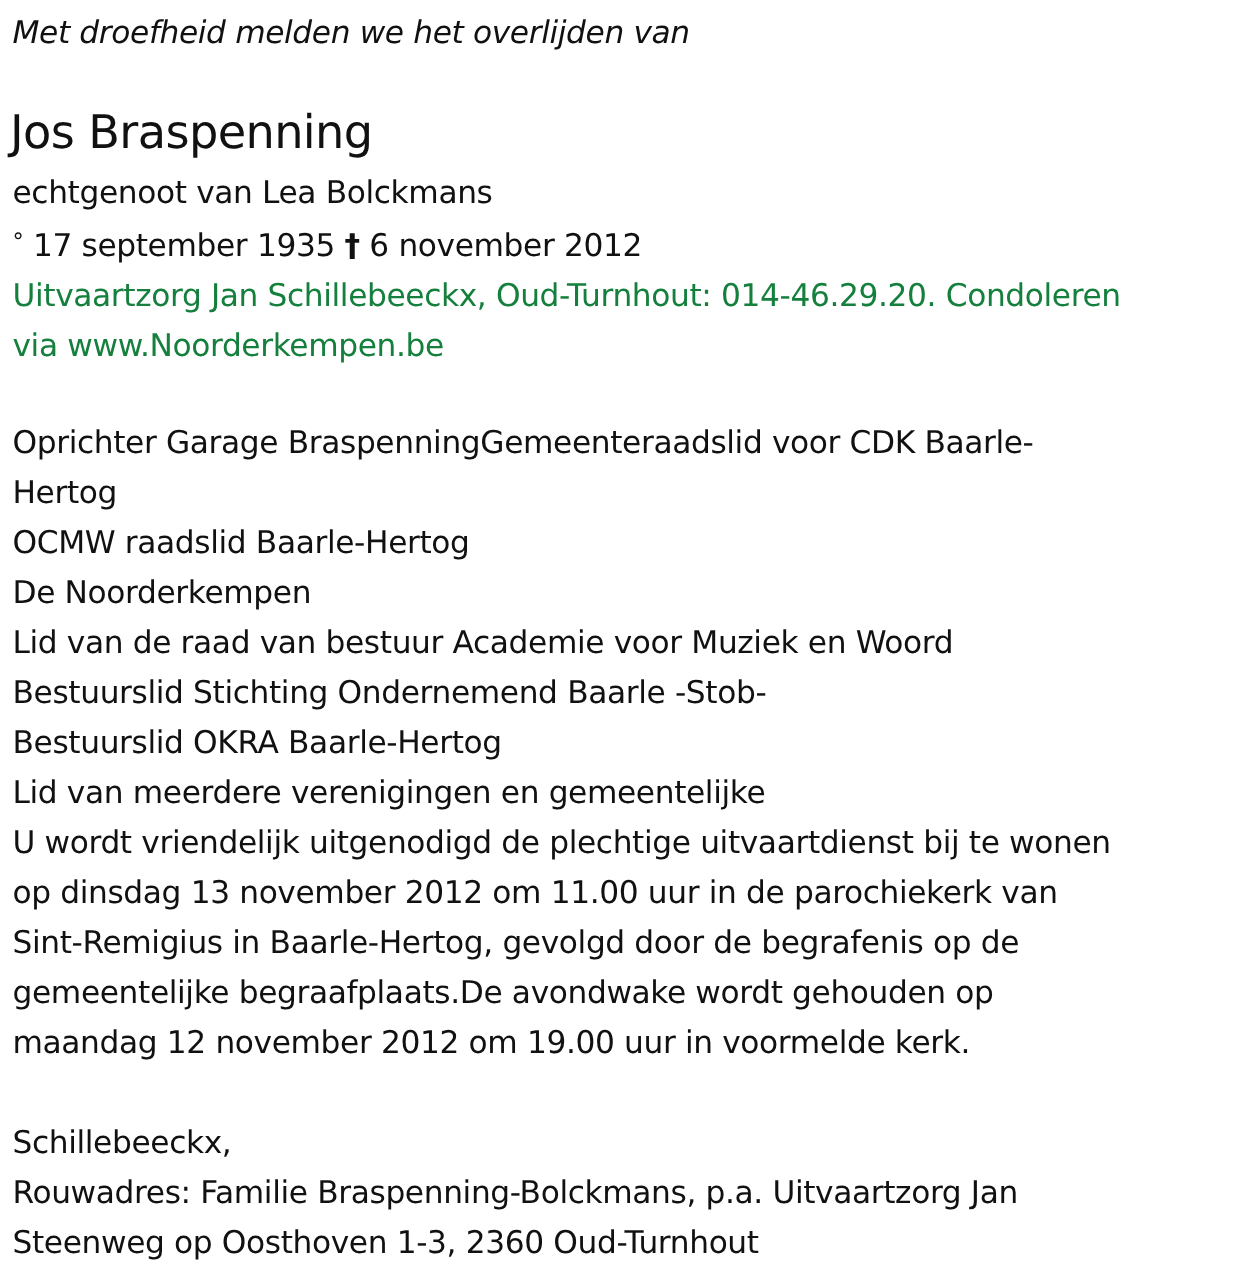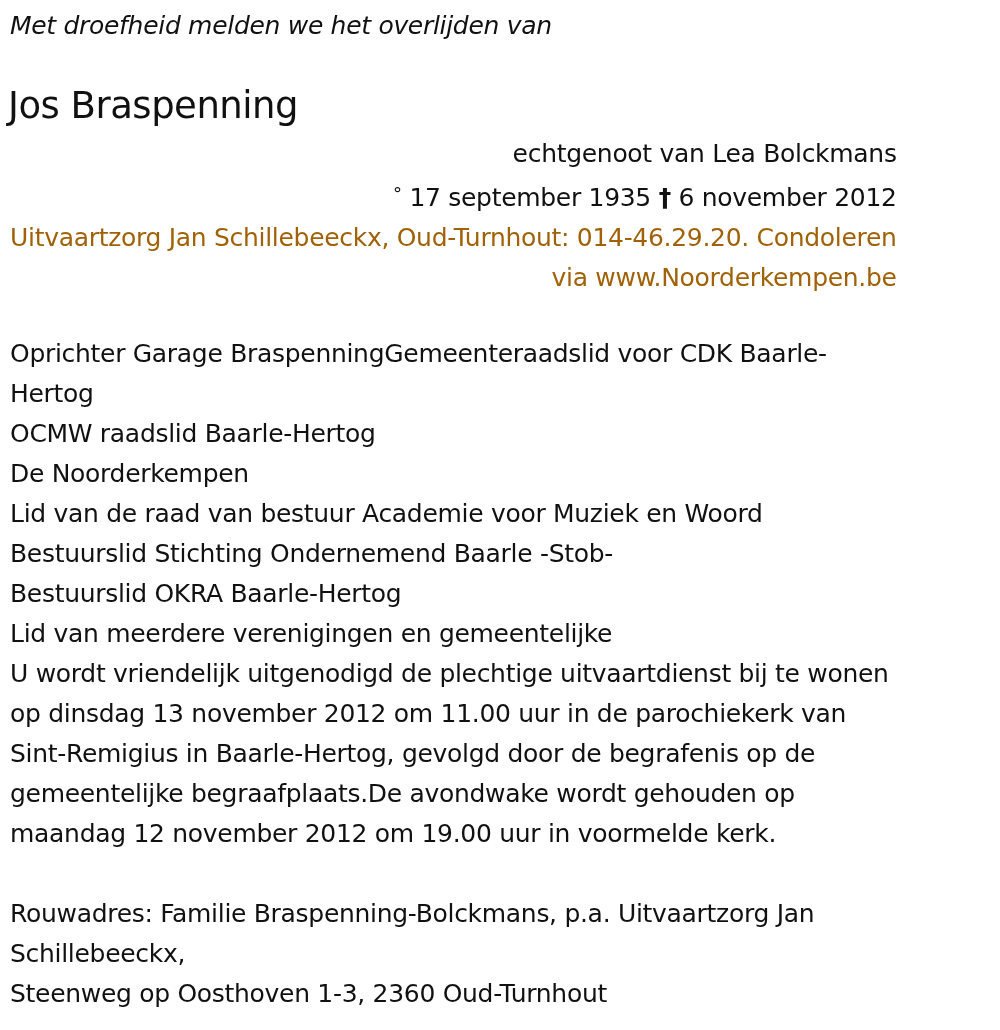--- a/index.html
+++ b/index.html
@@ -36,24 +36,23 @@
       left: 8px;
       font-size: 37px;
       font-weight: normal;
       line-height: 48px;
       letter-spacing: -0.5px;
     }
     .block1 {
       position: absolute;
       top: 134px;
       left: 10px;
-      text-align: right;
     }
     .muted {
-      color: #a16207;
+      color: #15803d;
     }
     .cross {
       display: inline-block;
       font-weight: bold;
     }
     .block2 {
       position: absolute;
       top: 334px;
       left: 10px;
     }
@@ -94,18 +93,18 @@
     <div class="line">Bestuurslid OKRA Baarle-Hertog</div>
     <div class="line">Lid van meerdere verenigingen en gemeentelijke</div>
     <div class="line">U wordt vriendelijk uitgenodigd de plechtige uitvaartdienst bij te wonen</div>
     <div class="line">op dinsdag 13 november 2012 om 11.00 uur in de parochiekerk van</div>
     <div class="line">Sint-Remigius in Baarle-Hertog, gevolgd door de begrafenis op de</div>
     <div class="line">gemeentelijke begraafplaats.De avondwake wordt gehouden op</div>
     <div class="line">maandag 12 november 2012 om 19.00 uur in voormelde kerk.</div>
   </div>
 
   <div class="block3">
+    <div class="line">Schillebeeckx,</div>
     <div class="line">Rouwadres: Familie Braspenning-Bolckmans, p.a. Uitvaartzorg Jan</div>
-    <div class="line">Schillebeeckx,</div>
     <div class="line">Steenweg op Oosthoven 1-3, 2360 Oud-Turnhout</div>
   </div>
 
 </div>
 
 </body></html>

